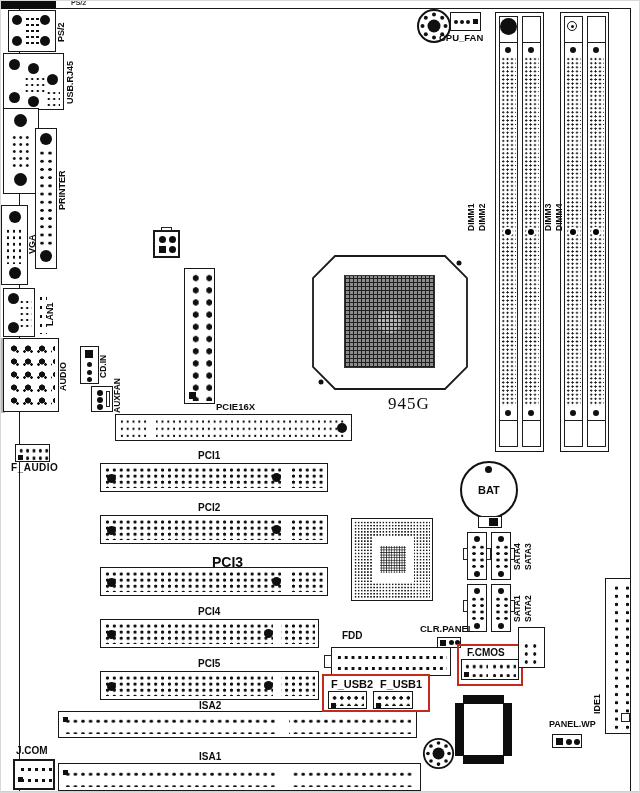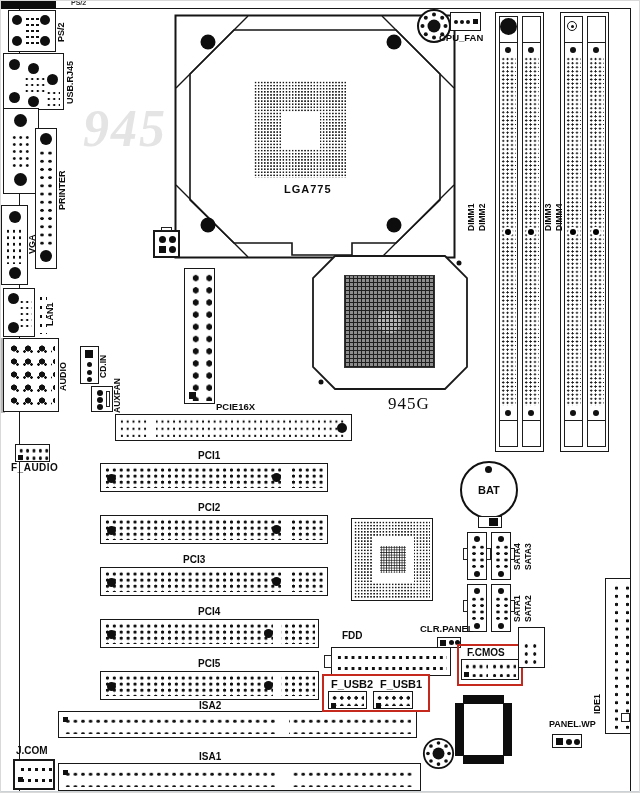--- a/index.html
+++ b/index.html
@@ -41,21 +41,20 @@
 </style>
 </head>
 <body>
 
 <div id="canvas">
 
   <div class="box" style="left:18px;top:7px;width:612px;height:784px;border-width:1.5px;background:transparent;"></div>
   <div class="bar" style="left:0;top:0;width:55px;height:8px;"></div>
   <div class="lbl" style="left:70px;top:-2px;font-size:7px;color:#333;">PS/2</div>
   <div style="position:absolute;left:0;top:790px;width:640px;height:3px;background:#ccd1d6;"></div>
-  <div class="watermark" style="left:82px;top:98px;">945</div>
 
   <div class="box" style="left:7px;top:9px;width:48px;height:42px;">
     <div class="dot" style="left:3px;top:4px;width:10px;height:10px;"></div>
     <div class="dot" style="left:31px;top:4px;width:10px;height:10px;"></div>
     <div class="dot" style="left:3px;top:25px;width:10px;height:10px;"></div>
     <div class="dot" style="left:31px;top:25px;width:10px;height:10px;"></div>
     <div class="dots-sm" style="left:16px;top:5px;width:14px;height:32px;background-size:5px 6px;"></div>
   </div>
   <div class="lbl vlbl" style="left:56px;top:12px;height:38px;">PS/2</div>
 
@@ -121,34 +120,20 @@
     <div style="position:absolute;right:2px;top:4px;width:4px;height:16px;border:1px solid #222;"></div>
   </div>
   <div class="lbl vlbl" style="left:112px;top:376px;height:38px;font-size:8.5px;">AUXFAN</div>
 
   <div class="box nb" style="left:14px;top:443px;width:35px;height:18px;">
     <div class="dots" style="left:2px;top:2px;width:31px;height:14px;background-size:6.4px 7.5px;"></div>
     <div class="sqp" style="left:2px;top:10px;width:5px;height:5px;"></div>
   </div>
   <div class="lbl" style="left:10px;top:462px;font-size:10px;letter-spacing:0.5px;">F_AUDIO</div>
 
-  <div style="position:absolute;left:173px;top:13px;width:282px;height:245px;">
-    <svg width="282" height="245" viewBox="0 0 282 245" style="position:absolute;left:0;top:0;">
-      <rect x="1.5" y="1.5" width="279" height="242" fill="none" stroke="#151515" stroke-width="2"></rect>
-      <path d="M60,16 L222,16 L266,60 L266,186 L222,229 L178,229 L178,241 L118,241 L118,229 L60,229 L16,186 L16,60 Z" fill="none" stroke="#151515" stroke-width="1.6"></path>
-      <path d="M2,74 L74,2 M208,2 L280,74 M2,171 L74,243 M208,243 L280,171" fill="none" stroke="#151515" stroke-width="1.4"></path>
-      <circle cx="34" cy="28" r="7.5" fill="#0d0d0d"></circle>
-      <circle cx="220" cy="28" r="7.5" fill="#0d0d0d"></circle>
-      <circle cx="34" cy="211" r="7.5" fill="#0d0d0d"></circle>
-      <circle cx="220" cy="211" r="7.5" fill="#0d0d0d"></circle>
-    </svg>
-    <div class="dots-f" style="left:80px;top:67px;width:92px;height:97px;background-size:3.1px 3.1px;"></div>
-    <div style="position:absolute;left:108px;top:98px;width:38px;height:37px;background:#fff;"></div>
-    <div class="lbl" style="left:110px;top:170px;font-size:11px;letter-spacing:1px;">LGA775</div>
-  </div>
 
   <div class="box" style="left:152px;top:229px;width:27px;height:28px;border-width:2px;">
     <div style="position:absolute;left:6px;top:-5px;width:11px;height:4px;border:1px solid #222;background:#fff;"></div>
     <div class="dot" style="left:4px;top:4px;width:7px;height:7px;"></div>
     <div class="dot" style="left:14px;top:4px;width:7px;height:7px;"></div>
     <div class="sqp" style="left:4px;top:14px;width:7px;height:7px;"></div>
     <div class="dot" style="left:14px;top:14px;width:7px;height:7px;"></div>
   </div>
 
   <svg width="36" height="36" viewBox="0 0 36 36" style="position:absolute;left:415px;top:7px;">
@@ -251,21 +236,21 @@
   </div>
 
   <div class="lbl" style="left:197px;top:502px;font-size:10px;">PCI2</div>
   <div class="box pci" style="top:514px;">
     <div class="dots" style="left:3px;top:3px;right:3px;bottom:3px;background-size:6.9px 6.1px;"></div>
     <div class="key" style="left:180px;top:1px;width:8px;height:24px;"></div>
     <div class="dot" style="left:6px;top:10px;width:9px;height:9px;"></div>
     <div class="dot" style="left:171px;top:9px;width:9px;height:9px;"></div>
   </div>
 
-  <div class="lbl" style="left:182px;top:554px;font-size:10px;">PCI3</div>
+  <div class="lbl" style="left:211px;top:554px;font-size:14px;">PCI3</div>
   <div class="box pci" style="top:566px;">
     <div class="dots" style="left:3px;top:3px;right:3px;bottom:3px;background-size:6.9px 6.1px;"></div>
     <div class="key" style="left:180px;top:1px;width:8px;height:24px;"></div>
     <div class="dot" style="left:6px;top:10px;width:9px;height:9px;"></div>
     <div class="dot" style="left:171px;top:9px;width:9px;height:9px;"></div>
   </div>
 
   <div class="lbl" style="left:197px;top:606px;font-size:10px;">PCI4</div>
   <div class="box pci" style="top:618px;width:219px;">
     <div class="dots" style="left:3px;top:3px;right:3px;bottom:3px;background-size:6.9px 6.1px;"></div>

